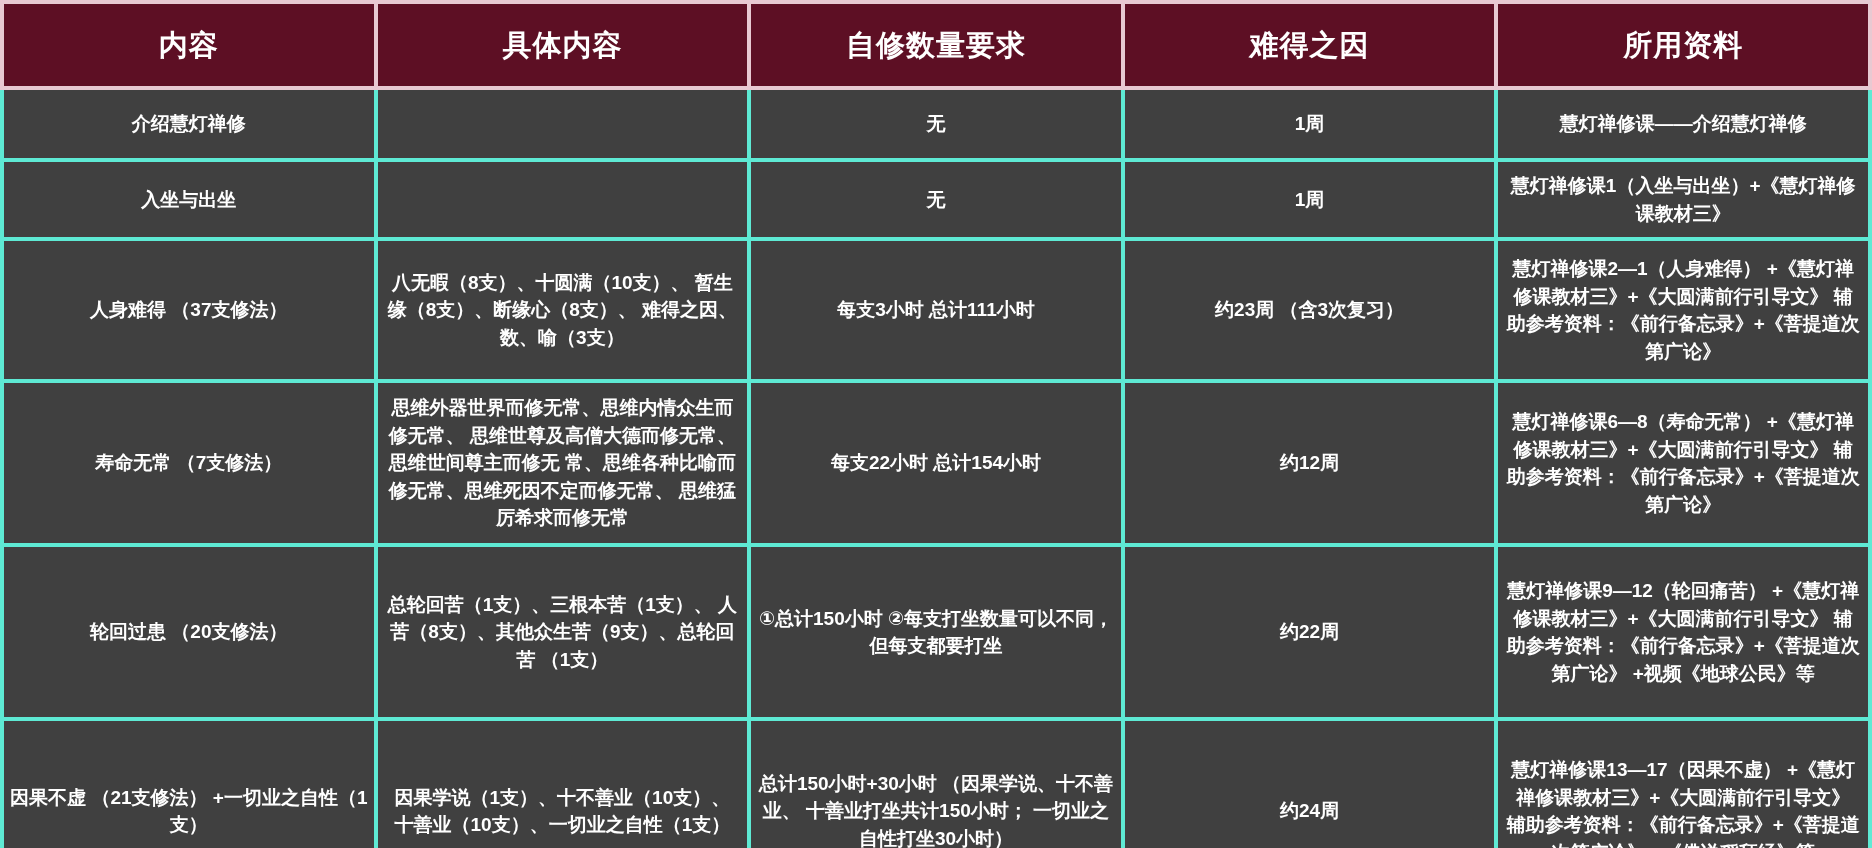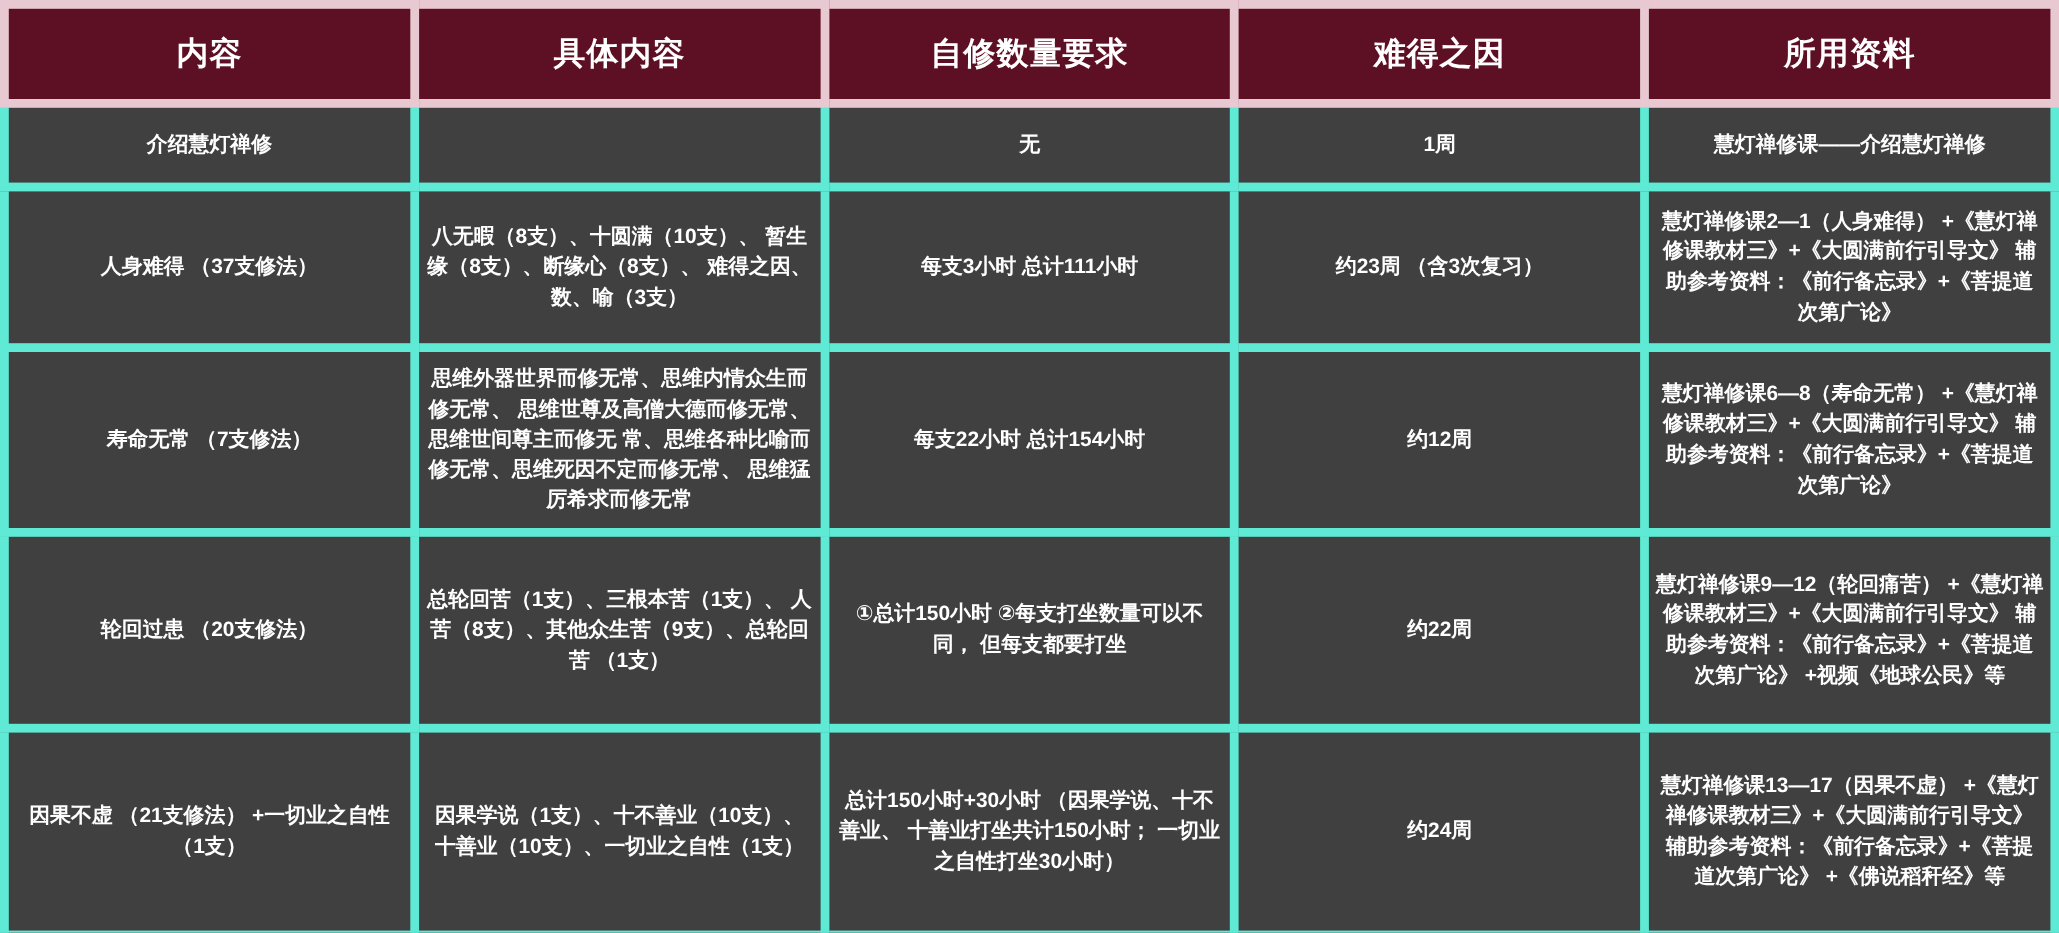--- a/index.html
+++ b/index.html
@@ -15,21 +15,21 @@
     overflow: hidden;
   }
   #curriculum-table {
     width: 1872px;
     border-collapse: collapse;
     table-layout: fixed;
     background: #7b1632;
   }
   #curriculum-table th,
   #curriculum-table td {
-    border: 8px solid #5eead4;
+    border: 4px solid #5eead4;
     text-align: center;
     vertical-align: middle;
     color: #ffffff;
     padding: 10px 6px;
     line-height: 1.45;
   }
   #curriculum-table thead th {
     background: #5d0f24;
     font-size: 29px;
     font-weight: bold;
@@ -87,20 +87,27 @@
     </tr>
   </thead>
   <tbody>
     <tr class="r-intro">
       <td class="col-content cell-lines">介绍慧灯禅修</td>
       <td class="col-detail cell-lines empty-cell"></td>
       <td class="col-amount cell-lines">无</td>
       <td class="col-time cell-lines">1周</td>
       <td class="col-materials cell-lines">慧灯禅修课——介绍慧灯禅修</td>
     </tr>
+    <tr class="r-sit">
+      <td class="col-content cell-lines">入坐与出坐</td>
+      <td class="col-detail cell-lines empty-cell"></td>
+      <td class="col-amount cell-lines">无</td>
+      <td class="col-time cell-lines">1周</td>
+      <td class="col-materials cell-lines">慧灯禅修课1（入坐与出坐）+《慧灯禅修课教材三》</td>
+    </tr>
     <tr class="r-human">
       <td class="col-content cell-lines">人身难得
 （37支修法）</td>
       <td class="col-detail cell-lines">八无暇（8支）、十圆满（10支）、
 暂生缘（8支）、断缘心（8支）、
 难得之因、数、喻（3支）</td>
       <td class="col-amount cell-lines">每支3小时
 总计111小时</td>
       <td class="col-time cell-lines">约23周
 （含3次复习）</td>

